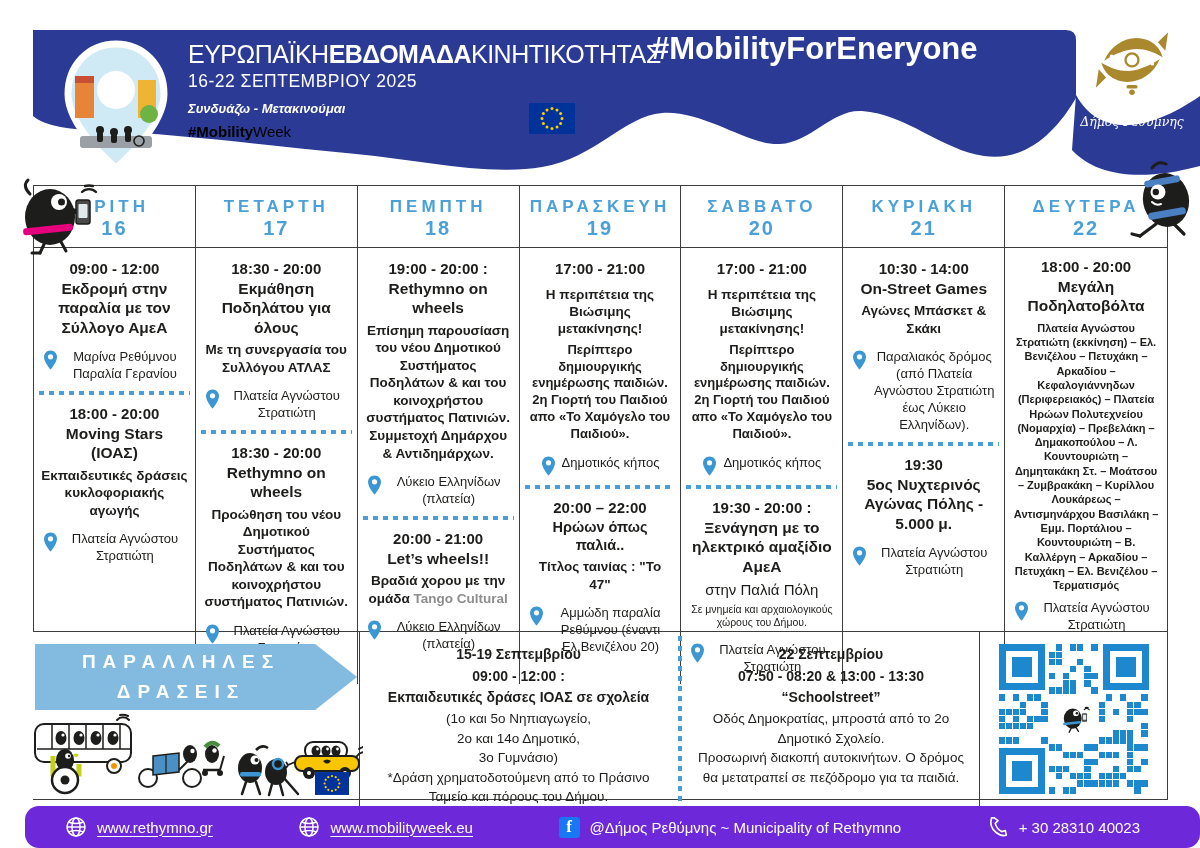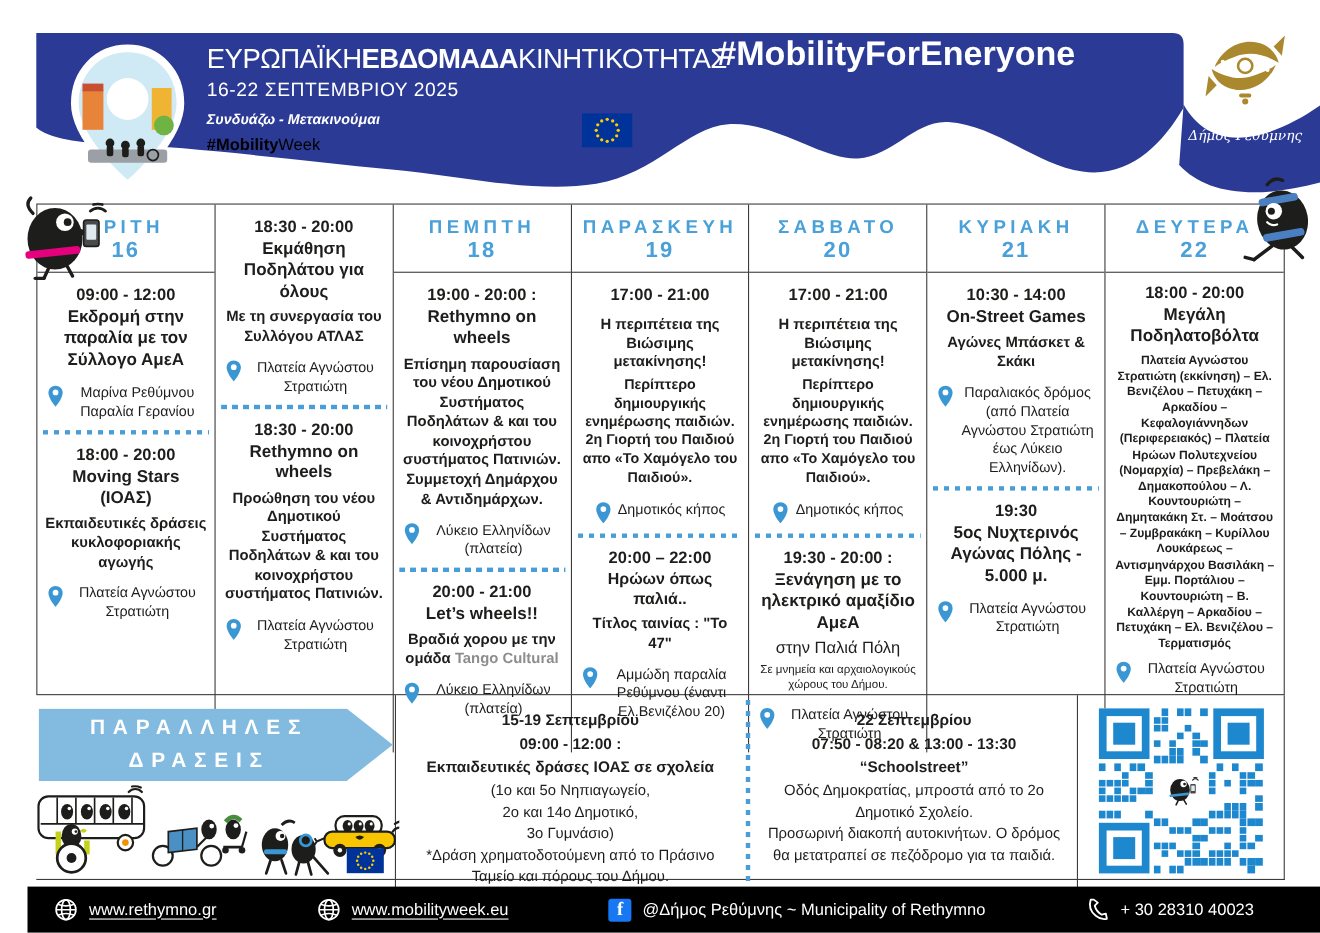--- a/index.html
+++ b/index.html
@@ -74,22 +74,22 @@
   .bl-reg  { font-size:13.5px; line-height:1.45; }
   .b-qr { border-left:1.2px solid #3d3d3c; display:flex; align-items:center; justify-content:center; }
   .qr { position:relative; width:150px; height:150px; background:#fff; }
   .qr i { position:absolute; width:6.4px; height:6.4px; background:#1e88cf; }
   .fp { position:absolute; width:46px; height:46px; border:7px solid #1e88cf; }
   .fp::after { content:""; position:absolute; inset:6px; background:#1e88cf; }
   .fp.tl{top:0;left:0} .fp.tr{top:0;right:0} .fp.bl{bottom:0;left:0}
   .qr-mascot { position:absolute; left:50%; top:50%; transform:translate(-50%,-50%); background:#fff; padding:1px 2px; }
 
   
-  .footer { position:absolute; left:25px; top:806px; width:1175px; height:42px; background:#000000;
-            display:flex; align-items:center; justify-content:space-between; padding:0 60px 0 24px; color:#fff; }
+  .footer { position:absolute; left:25px; top:806px; width:1175px; height:42px; background:#6d28d9;
+            display:flex; align-items:center; justify-content:space-between; padding:0 60px 0 40px; color:#fff;border-radius:14px; }
   .f-item { display:flex; align-items:center; gap:10px; font-size:15px; }
   .f-link { text-decoration:underline; text-underline-offset:3px; cursor:pointer; }
   .fb-badge { width:21px; height:21px; background:#1877f2; border-radius:3px; color:#fff; font-weight:bold;
               font-family:"Liberation Serif",serif; font-size:17px; display:flex; align-items:center; justify-content:center; }
 </style>
 </head>
 <body>
 
 <div class="poster">
 
@@ -228,20 +228,24 @@
                 <path d="M12 1C6 1 1.5 5.6 1.5 11.5 1.5 20 12 32 12 32s10.5-12 10.5-20.5C22.5 5.6 18 1 12 1z" fill="#3b97d3"></path>
                 <circle cx="12" cy="11" r="4.2" fill="#fff"></circle>
               </svg>
             <span>Πλατεία Αγνώστου Στρατιώτη</span>
           </div>
         </div>
       </div>
     </div>
 
     <div class="day-col d1">
+      <div class="day-head">
+        <div class="day-name">ΤΕΤΑΡΤΗ</div>
+        <div class="day-num">17</div>
+      </div>
       <div class="day-body">
         <div class="ev e1">
           <div class="ev-time">18:30 - 20:00</div>
           <div class="ev-title">Εκμάθηση Ποδηλάτου για όλους</div>
           <div class="ev-desc">Με τη συνεργασία του Συλλόγου ΑΤΛΑΣ</div>
           <div class="loc">
             <svg class="pin" viewBox="0 0 24 34" width="15" height="21">
                 <path d="M12 1C6 1 1.5 5.6 1.5 11.5 1.5 20 12 32 12 32s10.5-12 10.5-20.5C22.5 5.6 18 1 12 1z" fill="#3b97d3"></path>
                 <circle cx="12" cy="11" r="4.2" fill="#fff"></circle>
               </svg>

